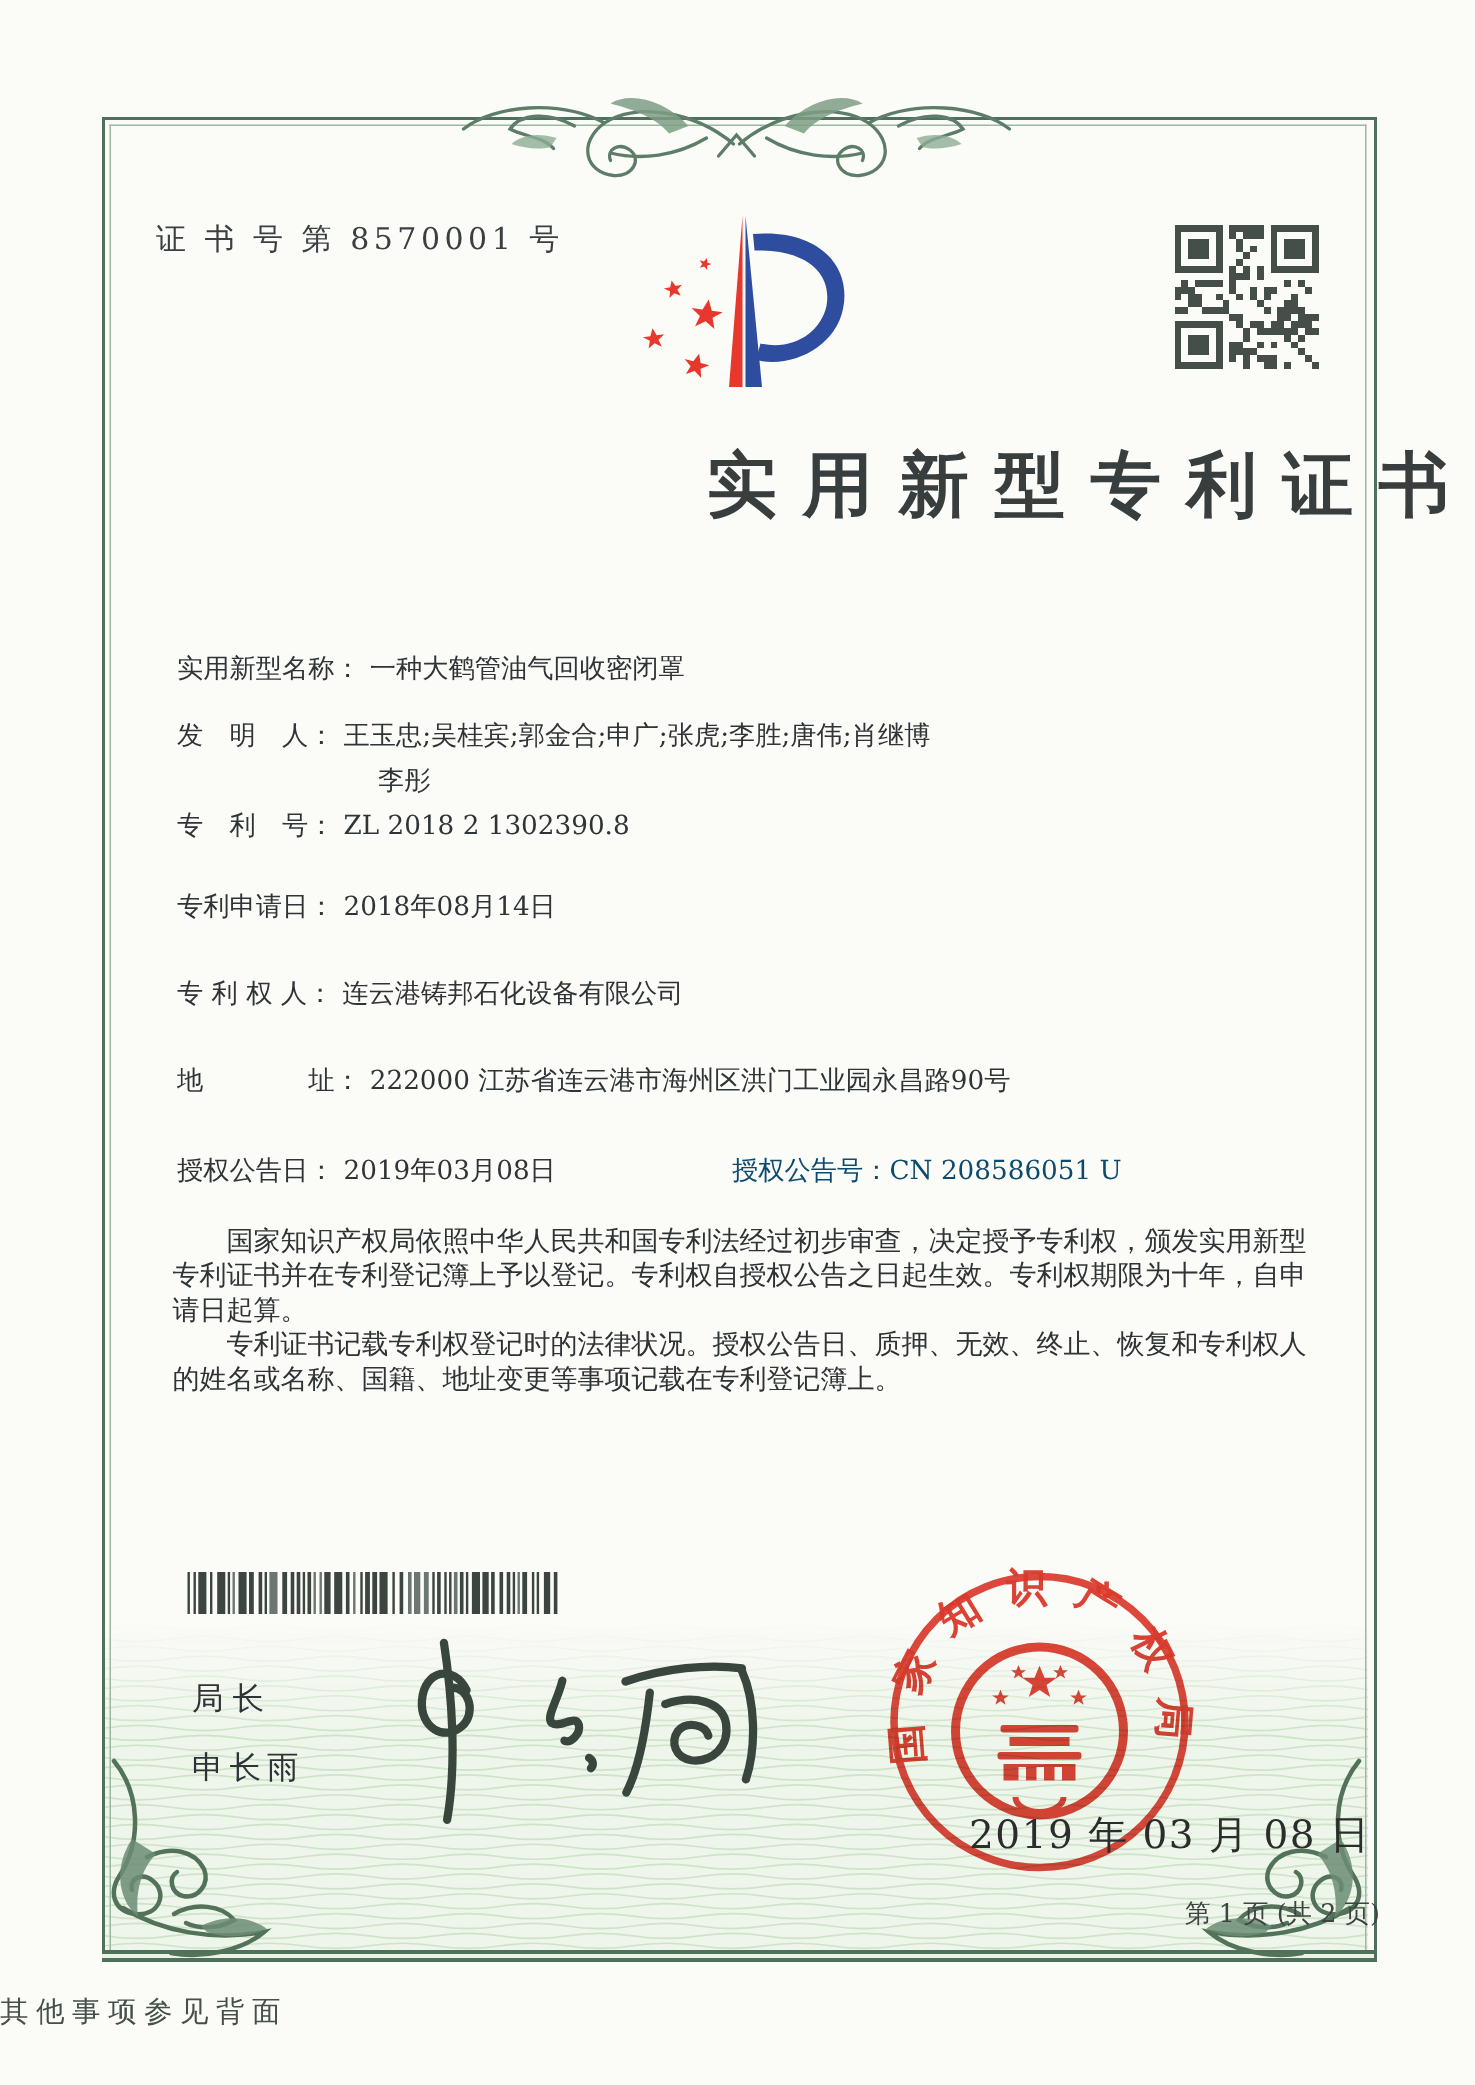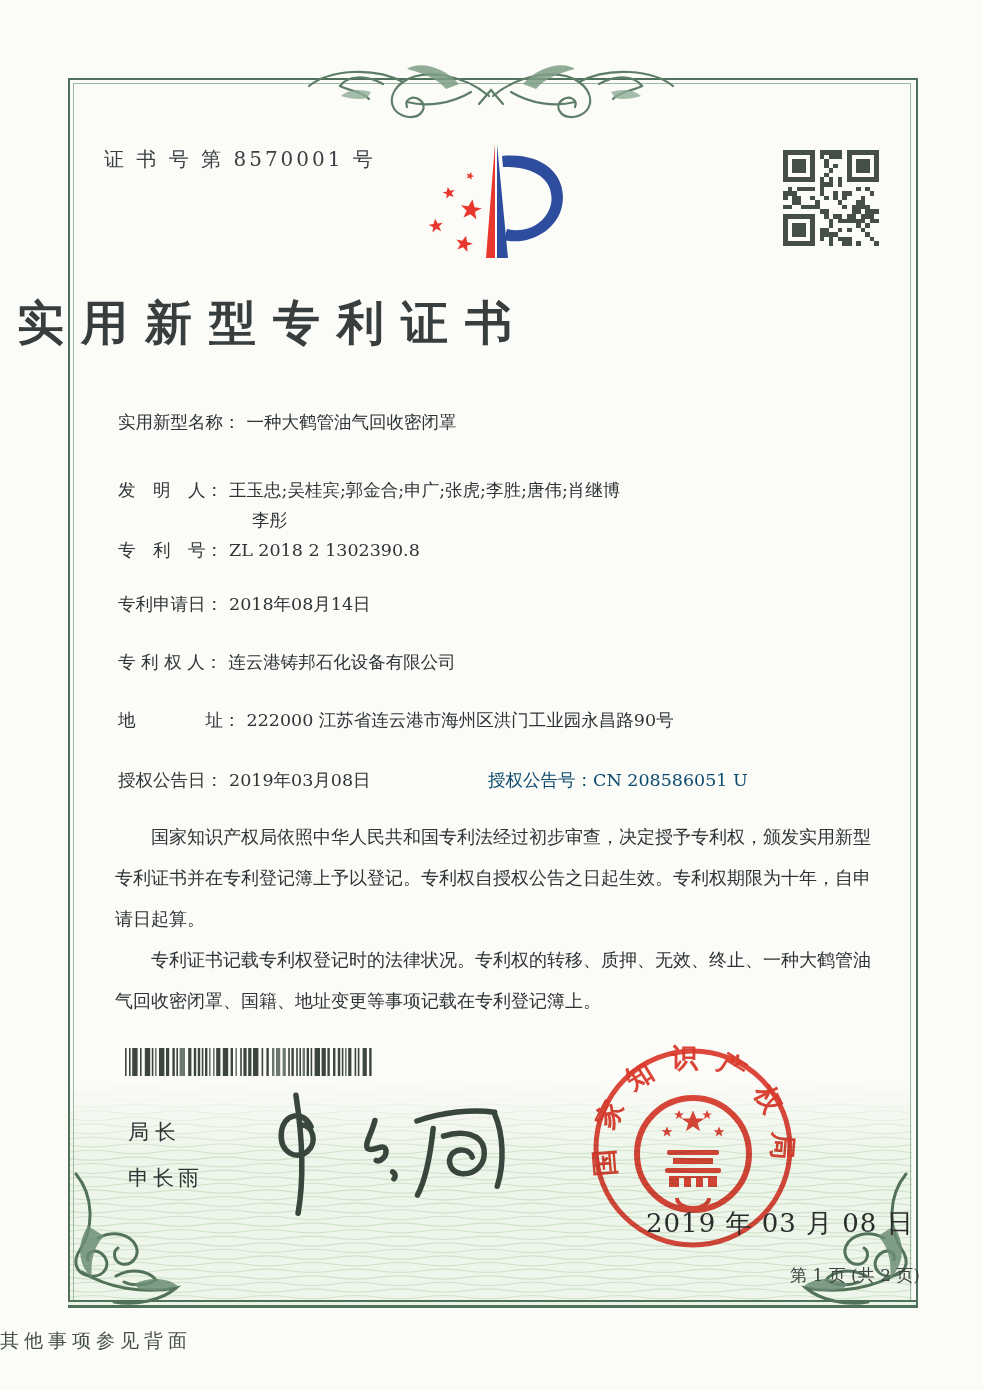--- a/index.html
+++ b/index.html
@@ -19,39 +19,39 @@
   .waves{position:absolute;left:70px;top:1082px;width:842px;height:219px;background:#eef5ea;
     -webkit-mask-image:linear-gradient(180deg,transparent 0,#000 72px);
     mask-image:linear-gradient(180deg,transparent 0,#000 72px);}
   .waves svg{display:block;width:100%;height:100%;}
 
   
   .cert-no{position:absolute;left:104px;top:146px;font-size:20px;letter-spacing:3px;color:#3a3f41;}
   .logo{position:absolute;left:408px;top:136px;width:170px;height:132px;}
   .qr{position:absolute;left:783px;top:150px;width:96px;height:96px;}
 
-  .title{position:absolute;left:0;top:292px;width:983px;text-align:left;
+  .title{position:absolute;left:0;top:292px;width:983px;text-align:right;
     font-size:47px;font-weight:bold;letter-spacing:17px;color:#383e3e;text-indent:17px;}
 
   
   .field{position:absolute;left:118px;font-size:17.5px;color:#2f3436;white-space:nowrap;}
   .field .lbl{display:inline-block;}
   .field .val{display:inline-block;margin-left:6px;}
-  .f-name{top:410px;font-family:Liberation Serif, serif;}
+  .f-name{top:433px;font-family:Liberation Serif, serif;}
   .f-inv{top:478px;text-align:center;}
   .f-inv2{top:508px;left:252px;}
   .f-pat{top:538px;}
   .f-file{top:592px;}
   .f-owner{top:650px;}
   .f-addr{top:708px;}
   .f-grant{top:768px;}
   .f-grantno{position:absolute;left:488px;top:768px;font-size:17.5px;color:#0c4a6e;white-space:nowrap;}
 
   
-  .paras{position:absolute;left:115px;top:816px;width:756px;font-size:18px;line-height:41px;
+  .paras{position:absolute;left:115px;top:816px;width:756px;font-size:18px;line-height:23px;
     text-align:justify;color:#2e3335;}
   .paras p{margin:0;text-indent:2em;}
 
   
   .barcode{position:absolute;left:125px;top:1048px;width:248px;height:28px;}
   .chief-title{position:absolute;left:128px;top:1118px;font-size:21px;letter-spacing:6px;color:#2e3335;}
   .chief-name{position:absolute;left:128px;top:1164px;font-size:21px;letter-spacing:4px;color:#2e3335;}
   .signature{position:absolute;left:268px;top:1086px;width:242px;height:132px;transform:rotate(-2deg);}
   .seal{position:absolute;left:591px;top:1046px;width:204px;height:204px;mix-blend-mode:multiply;}
   .seal-date{position:absolute;left:614px;top:1206px;width:200px;font-size:26px;letter-spacing:1px;
@@ -316,21 +316,21 @@
   </div>
   <div class="field f-grant">
     <span class="lbl">授权公告日：</span><span class="val">2019年03月08日</span>
   </div>
   <div class="f-grantno">
     <span class="lbl">授权公告号：</span><span class="val">CN 208586051 U</span>
   </div>
 
   <div class="paras">
     <p>国家知识产权局依照中华人民共和国专利法经过初步审查，决定授予专利权，颁发实用新型专利证书并在专利登记簿上予以登记。专利权自授权公告之日起生效。专利权期限为十年，自申请日起算。</p>
-    <p>专利证书记载专利权登记时的法律状况。专利权的转移、质押、无效、终止、一种大鹤管油气回收密闭罩、国籍、地址变更等事项记载在专利登记簿上。</p>
+    <p>专利证书记载专利权登记时的法律状况。授权公告日、质押、无效、终止、恢复和专利权人的姓名或名称、国籍、地址变更等事项记载在专利登记簿上。</p>
   </div>
 
   <svg class="barcode" id="barcodeSvg" viewBox="0 0 248 28" preserveAspectRatio="none">
       <rect x="0" y="0" width="1.6" height="28" fill="#3c4540"></rect>
       <rect x="4" y="0" width="1.6" height="28" fill="#3c4540"></rect>
       <rect x="7.2" y="0" width="5.4" height="28" fill="#3c4540"></rect>
       <rect x="15" y="0" width="1.6" height="28" fill="#3c4540"></rect>
       <rect x="19.8" y="0" width="5.4" height="28" fill="#3c4540"></rect>
       <rect x="26.8" y="0" width="1.6" height="28" fill="#3c4540"></rect>
       <rect x="30" y="0" width="1.6" height="28" fill="#6c7771"></rect>

